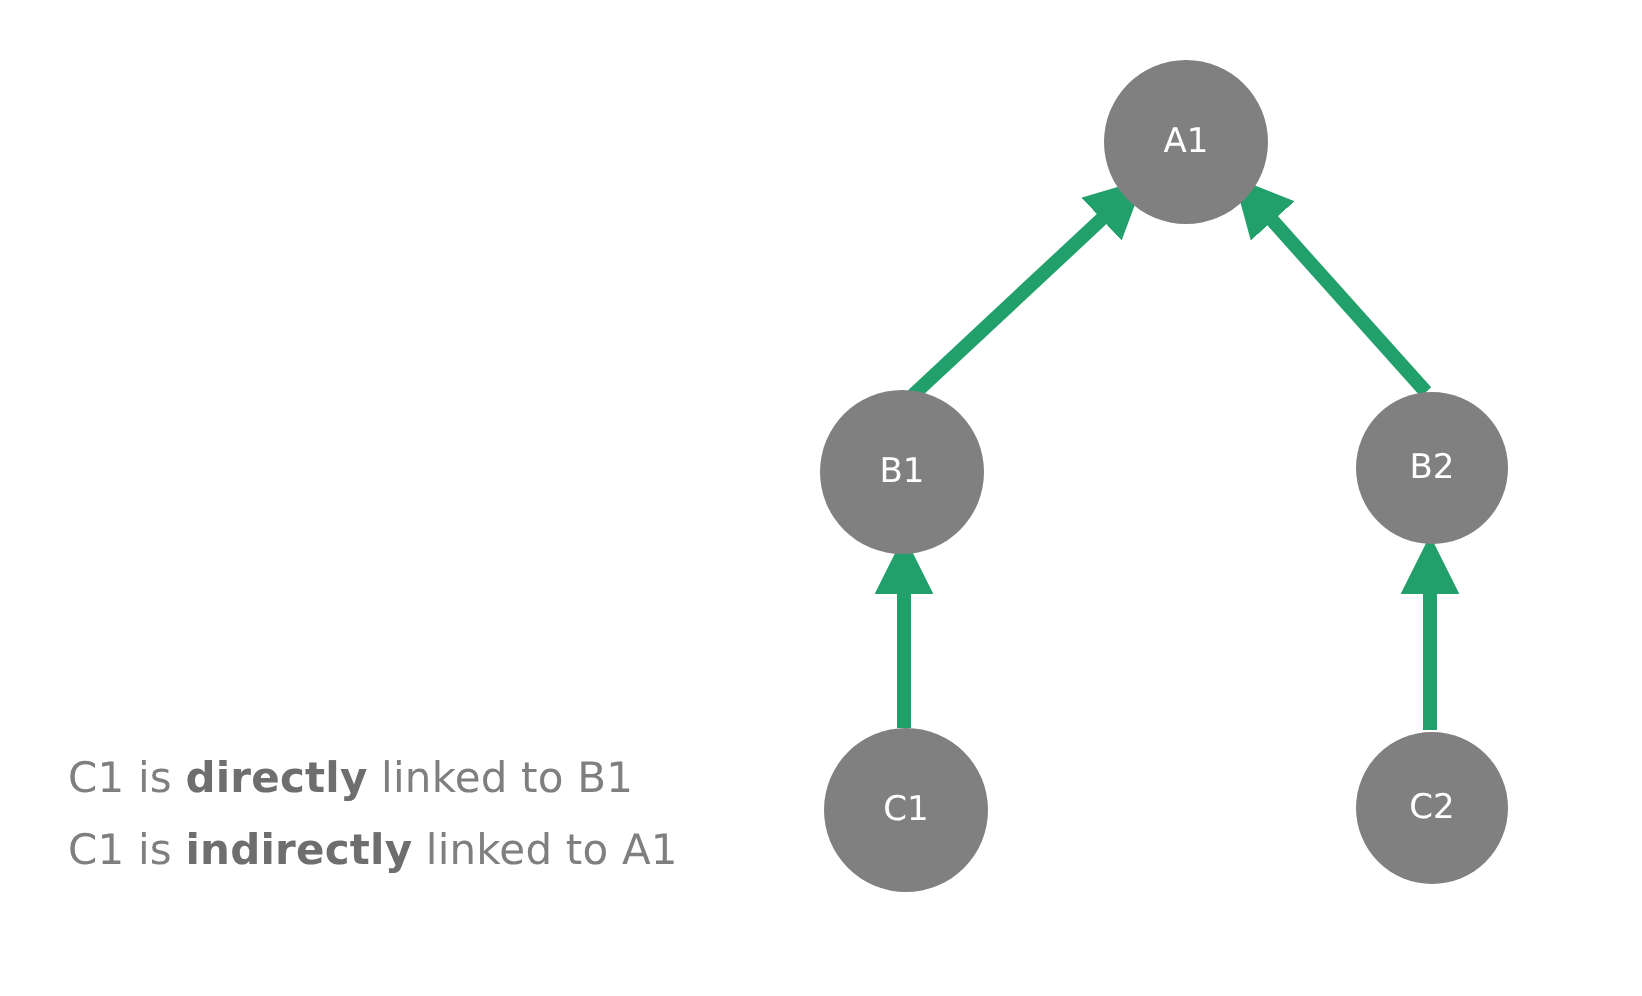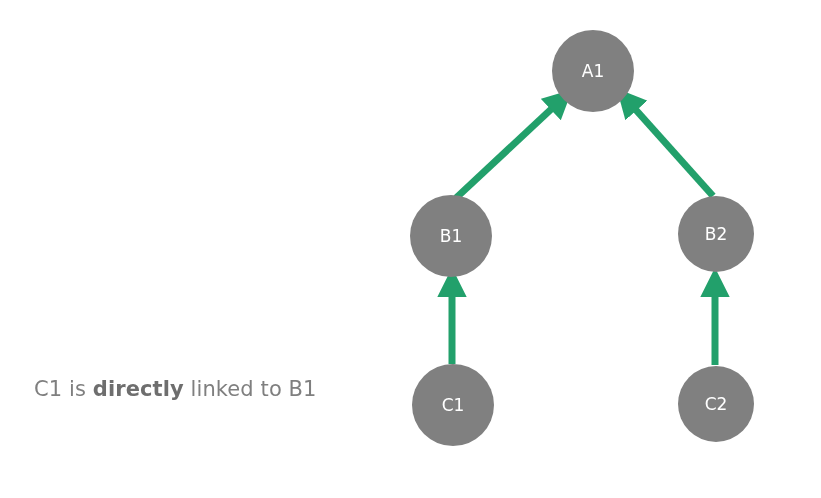--- a/index.html
+++ b/index.html
@@ -84,14 +84,17 @@
     <g>
       <circle cx="700" cy="404" r="38" fill="#808080"></circle>
       <text class="node-label" x="700" y="404" text-anchor="middle" dominant-baseline="central">C2</text>
     </g>
   </svg>
 
   <div class="caption" id="caption-line-1">
     <span>C1 is </span><span class="strong">directly</span><span> linked to B1</span>
   </div>
 
+  <div class="caption" id="caption-line-2">
+    <span>C1 is </span><span class="strong">indirectly</span><span> linked to A1</span>
+  </div>
 
 </div>
 
 </body></html>

